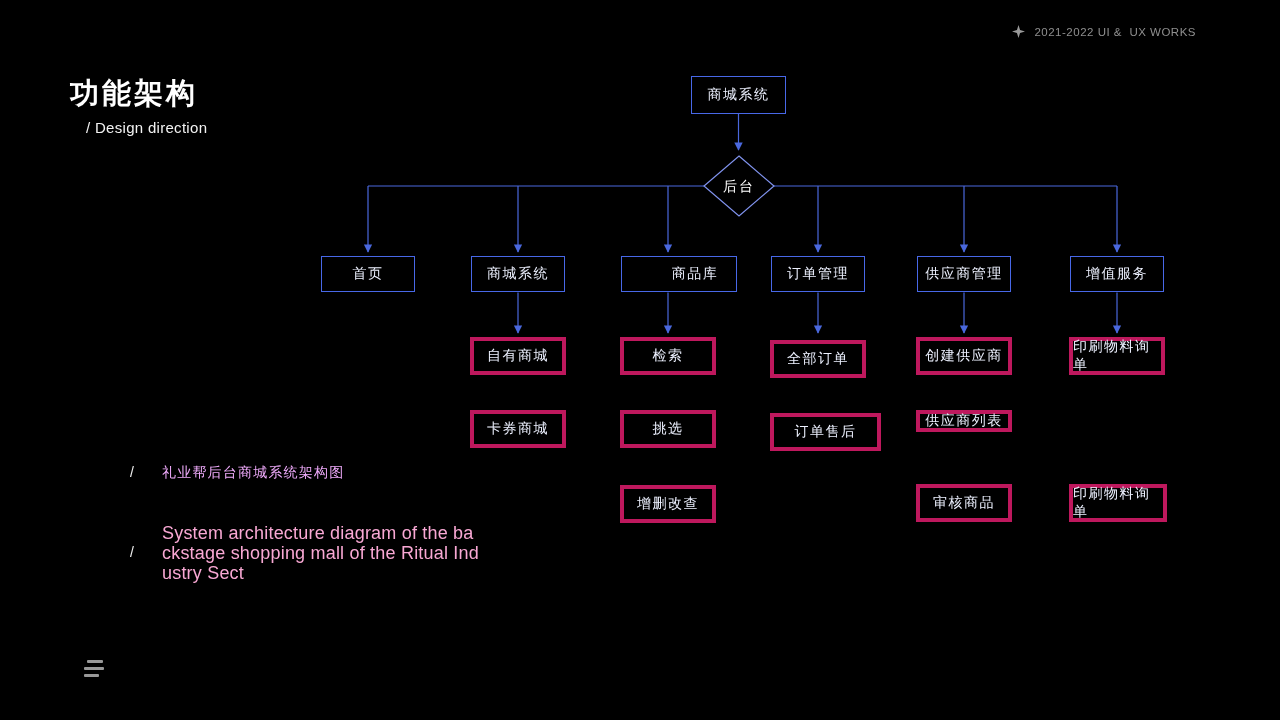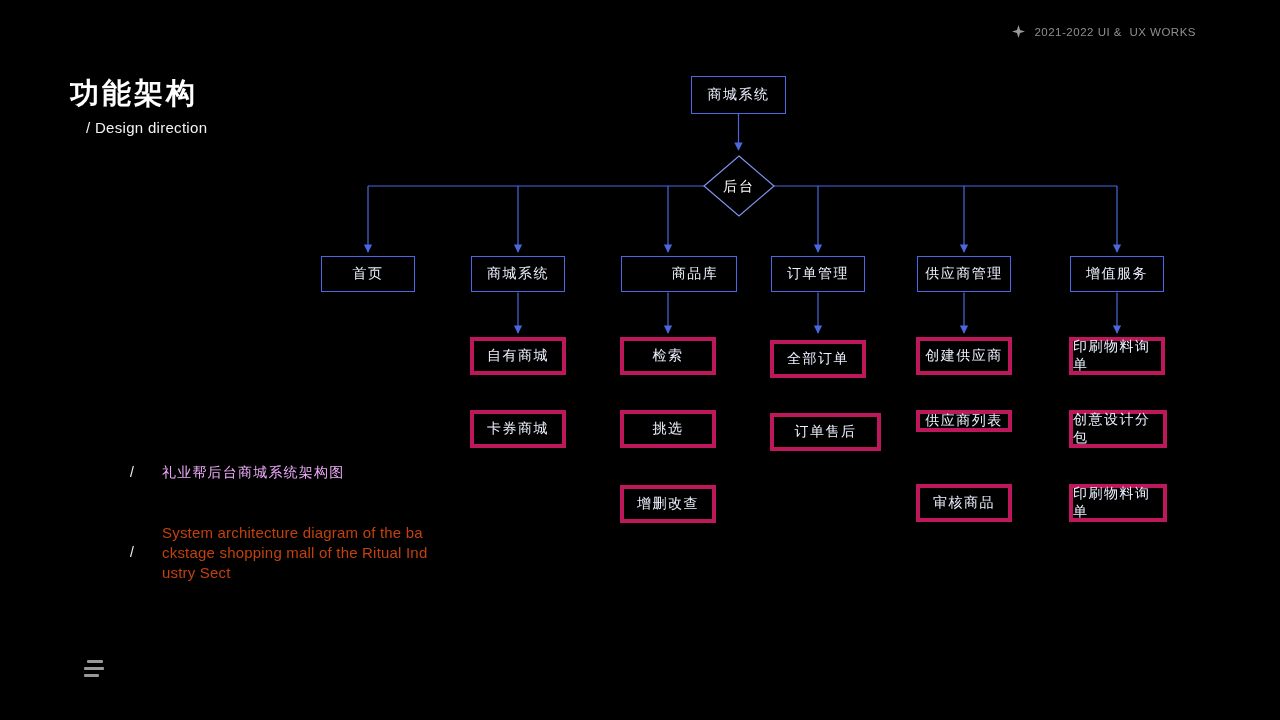--- a/index.html
+++ b/index.html
@@ -30,21 +30,21 @@
   .hub-label{
     position:absolute;left:704px;top:178px;width:70px;text-align:center;
     color:#ffffff;font-size:14px;letter-spacing:2px;
   }
   
   .slash{position:absolute;color:#f2f2f2;font-size:14px;}
   .slash-1{left:130px;top:464px;}
   .slash-2{left:130px;top:544px;}
   .caption-zh{position:absolute;left:162px;top:464px;color:#f0abfc;font-size:14px;letter-spacing:1.2px;}
   .caption-en{
-    position:absolute;left:162px;top:523px;color:#c2410c;font-size:15px;line-height:20px;
+    position:absolute;left:162px;top:523px;color:#f9a8d4;font-size:18px;line-height:20px;
     white-space:pre-line;letter-spacing:.2px;
   }
   
   .menu-icon{position:absolute;left:84px;top:660px;width:20px;}
   .menu-icon .bar{height:2.5px;background:#989898;border-radius:1px;margin-bottom:4.5px;}
   .menu-icon .b1{width:16px;margin-left:3px;}
   .menu-icon .b2{width:20px;}
   .menu-icon .b3{width:15px;margin-bottom:0;}
 </style>
 </head>
@@ -110,21 +110,20 @@
   <div class="node child" style="left:620px;top:485px;width:96px;height:38px;">增删改查</div>
 
   <div class="node child" style="left:770px;top:340px;width:96px;height:38px;">全部订单</div>
   <div class="node child" style="left:770px;top:413px;width:111px;height:38px;">订单售后</div>
 
   <div class="node child" style="left:916px;top:337px;width:96px;height:38px;">创建供应商</div>
   <div class="node child" style="left:916px;top:410px;width:96px;height:22px;">供应商列表</div>
   <div class="node child" style="left:916px;top:484px;width:96px;height:38px;">审核商品</div>
 
   <div class="node child" style="left:1069px;top:337px;width:96px;height:38px;">印刷物料询单</div>
-  <div class="node child" style="left:1069px;top:410px;width:98px;height:38px;">创意设计分包</div>
   <div class="node child" style="left:1069px;top:484px;width:98px;height:38px;">印刷物料询单</div>
 
   <div class="slash slash-1">/</div>
   <div class="caption-zh">礼业帮后台商城系统架构图</div>
   <div class="slash slash-2">/</div>
   <div class="caption-en">System architecture diagram of the ba
 ckstage shopping mall of the Ritual Ind
 ustry Sect</div>
 
   <div class="menu-icon">

